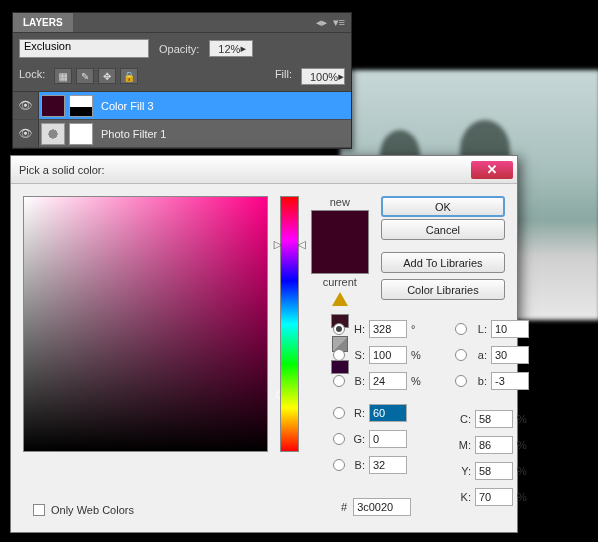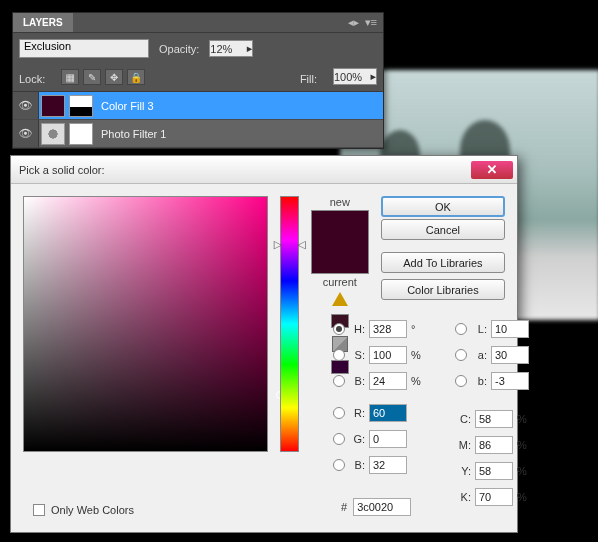--- a/index.html
+++ b/index.html
@@ -1,29 +1,29 @@
 <!DOCTYPE html>
 <html><head>
 <meta charset="utf-8">
 <style>
 *{box-sizing:border-box;font-family:"Segoe UI",Tahoma,sans-serif;font-size:11px;margin:0;padding:0}
 body{background:#000;width:598px;height:542px;position:relative;overflow:hidden}
 .bg-photo{position:absolute;left:340px;top:70px;width:260px;height:250px;background:linear-gradient(180deg,#c8d8d8 0%,#a8c0bd 40%,#8ba8a2 60%,#d0d0d0 75%,#e8e8e8 100%);filter:blur(2px)}
 .tree{position:absolute;width:40px;height:50px;background:#2a3832;border-radius:50% 50% 40% 40%;opacity:.7}
 
-.layers{position:absolute;left:12px;top:12px;width:372px;background:#7dd3fc;border:1px solid #2a2a2a;box-shadow:2px 2px 6px rgba(0,0,0,.5)}
+.layers{position:absolute;left:12px;top:12px;width:340px;background:#7dd3fc;border:1px solid #2a2a2a;box-shadow:2px 2px 6px rgba(0,0,0,.5)}
 .layers-hdr{background:#535353;padding:0;color:#ddd;display:flex;align-items:center;border-bottom:1px solid #3a3a3a}
 .layers-tab{background:#737373;padding:4px 10px;color:#fff;font-weight:bold;font-size:10px}
 .layers-hdr-icons{margin-left:auto;display:flex;gap:6px;padding:0 6px;color:#bbb}
 .layers-hdr-icons span{cursor:pointer}
 .row1{display:flex;align-items:center;gap:10px;padding:6px;background:#535353}
 .blend-sel{flex:0 0 130px;height:19px;background:#ededed;border:1px solid #8a8a8a;padding:0 4px}
 .op-label{color:#ddd;font-size:11px}
-.pct-box{width:44px;height:17px;background:#ededed;border:1px solid #8a8a8a;display:flex;align-items:center;padding:0 0;color:#333}
-.row2{display:flex;align-items:flex-end;gap:16px;padding:4px 6px 6px;background:#535353;border-bottom:1px solid #3a3a3a;color:#ddd}
+.pct-box{width:44px;height:17px;background:#ededed;border:1px solid #8a8a8a;display:flex;align-items:center;padding:0 8px;color:#333}
+.row2{display:flex;align-items:flex-start;gap:9px;padding:4px 6px 6px;background:#535353;border-bottom:1px solid #3a3a3a;color:#ddd}
 .lock-icons{display:flex;gap:4px}
 .lock-icons span{width:18px;height:16px;background:#6a6a6a;border:1px solid #444;display:inline-flex;align-items:center;justify-content:center;color:#ddd;font-size:10px}
 .layers-body{background:#646464}
 .layer{display:flex;align-items:center;height:28px;border-bottom:1px solid #4a4a4a}
 .eye{width:26px;height:100%;background:#535353;border-right:1px solid #3a3a3a;display:flex;align-items:center;justify-content:center;color:#ddd}
 .sel{background:#3b9cff;color:#fff}
 .thumb{width:24px;height:22px;margin:0 2px;border:1px solid #999;background:#fff}
 .thumb.dark{background:#3c0020}
 .thumb.mask{background:linear-gradient(180deg,#fff 55%,#000 55%)}
 .thumb.pf{background:radial-gradient(circle at 50% 50%,#888 30%,#ddd 32%)}

